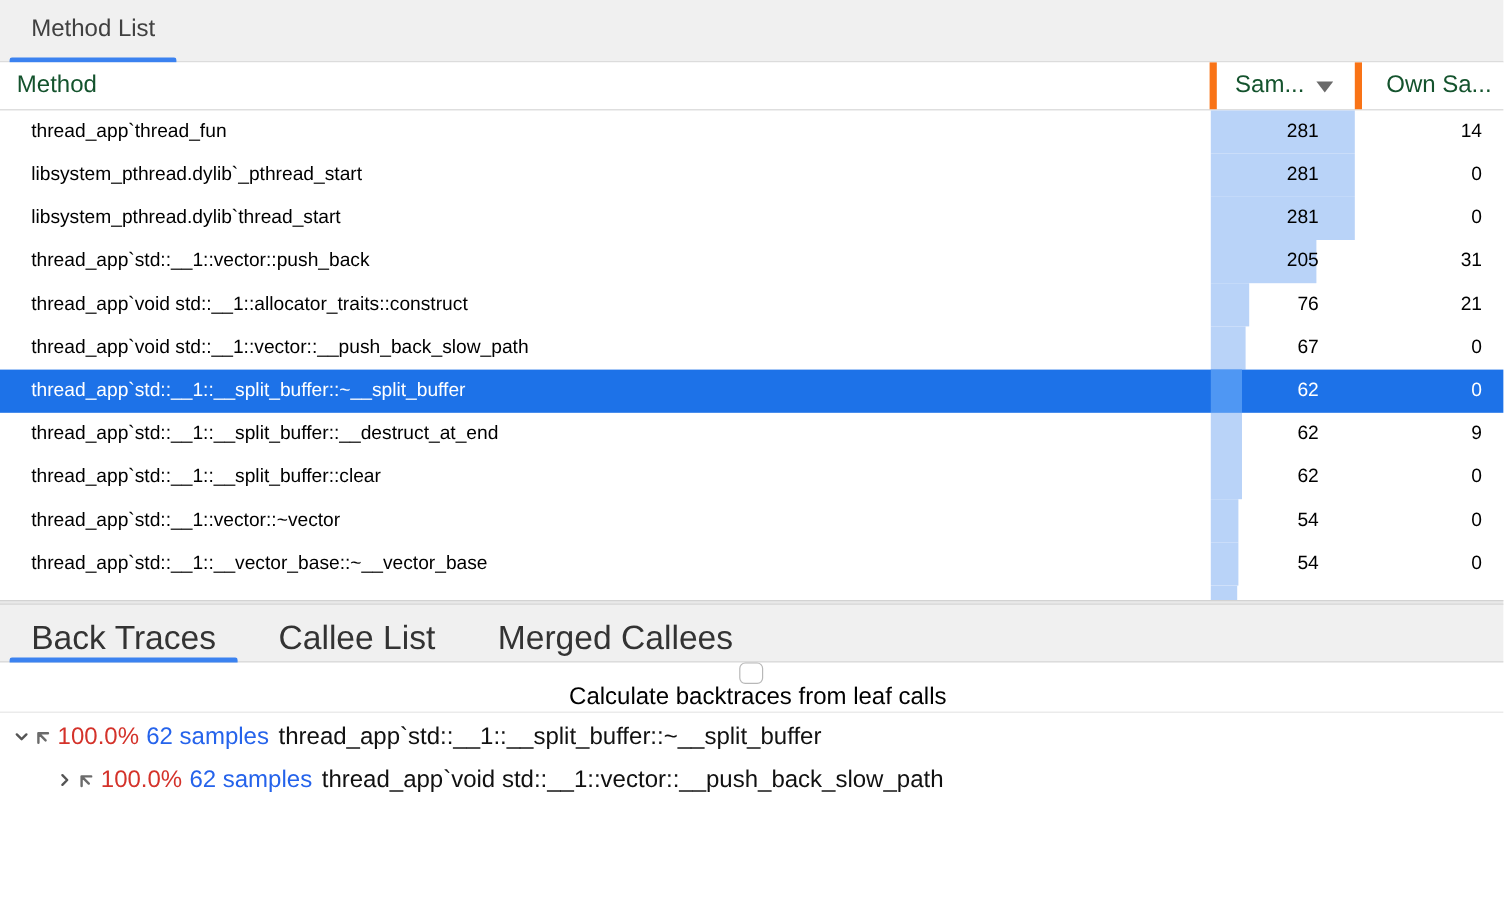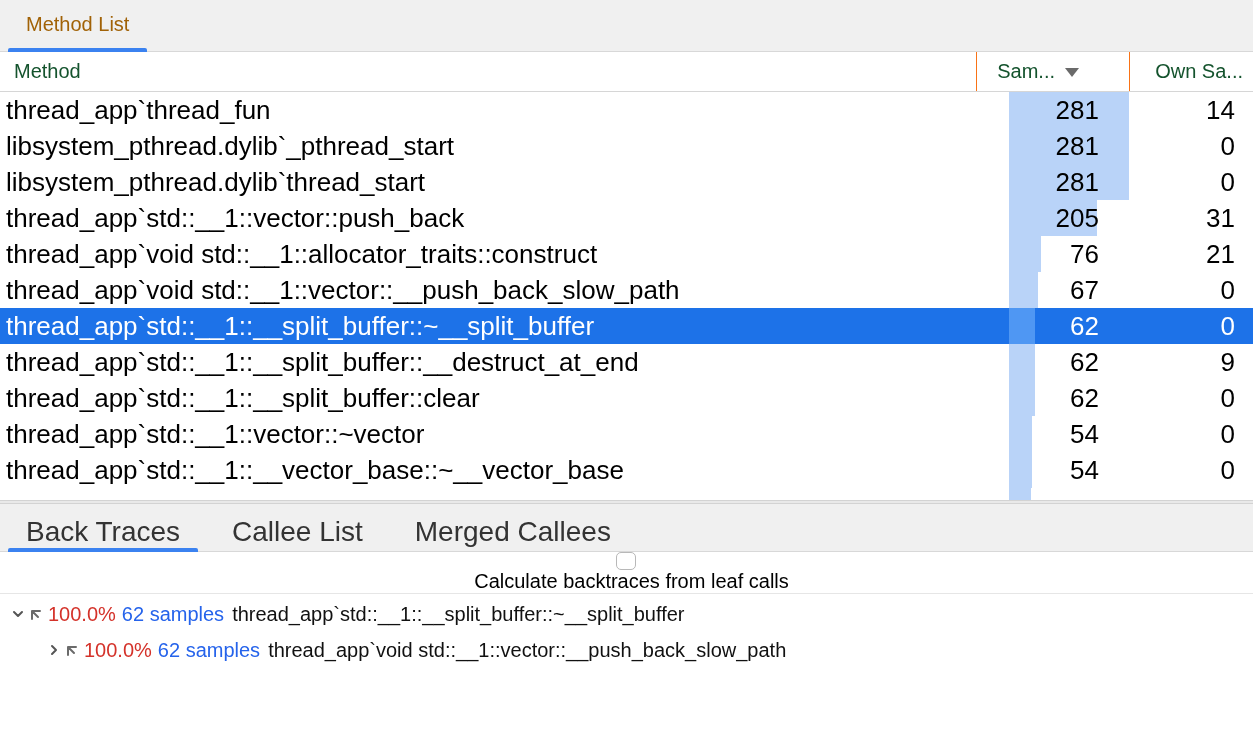--- a/index.html
+++ b/index.html
@@ -18,21 +18,21 @@
     height: 52px;
     background: #f0f0f0;
     border-bottom: 1px solid #d8d8d8;
     display: flex;
     align-items: stretch;
     padding-left: 0;
   }
   .top-tab {
     padding: 13px 26px 0 26px;
     font-size: 20px;
-    color: #a16207;
+    color: #404040;
     position: relative;
   }
   .top-tab.active::after {
     content: "";
     position: absolute;
     left: 8px;
     right: 8px;
     bottom: -1px;
     height: 4px;
     background: #3b82f0;
@@ -46,41 +46,42 @@
     display: flex;
     align-items: center;
     font-size: 20px;
     color: #14532d;
     position: relative;
   }
   .col-method { flex: 1 1 auto; padding-left: 14px; overflow: hidden; white-space: nowrap; text-overflow: ellipsis; }
   .col-samples { width: 121px; text-align: right; padding-right: 18px; position: relative; }
   .col-own { width: 124px; text-align: right; padding-right: 10px; overflow: hidden; white-space: nowrap; text-overflow: ellipsis; }
   .table-header .col-samples,
-  .table-header .col-own { border-left: 1px solid #f97316; height: 100%; display: flex; align-items: center; justify-content: flex-end; margin-left: 32px; }
+  .table-header .col-own { border-left: 6px solid #f97316; height: 100%; display: flex; align-items: center; justify-content: flex-end; }
   .table-header .col-method { height: 100%; display: flex; align-items: center; }
   .sort-arrow {
     width: 0; height: 0;
     border-left: 7px solid transparent;
     border-right: 7px solid transparent;
     border-top: 9px solid #6a6a6a;
     display: inline-block;
     margin-left: 10px;
     position: relative;
     top: 1px;
   }
   
   .table-body { flex: 0 0 auto; }
   .row {
     height: 36px;
     display: flex;
     align-items: center;
-    font-size: 26px;
+    font-size: 16px;
     position: relative;
     white-space: nowrap;
+    padding-left: 20px;
   }
   .row .col-method { padding-left: 6px; }
   .row-last { height: 12px; overflow: hidden; }
   .row .col-samples, .row .col-own { position: relative; height: 100%; display: flex; align-items: center; justify-content: flex-end; }
   .row .col-samples { border-left: 1px solid transparent; }
   .bar-bg {
     position: absolute;
     left: 0; top: 0; bottom: 0;
     background: #b9d3f8;
   }

